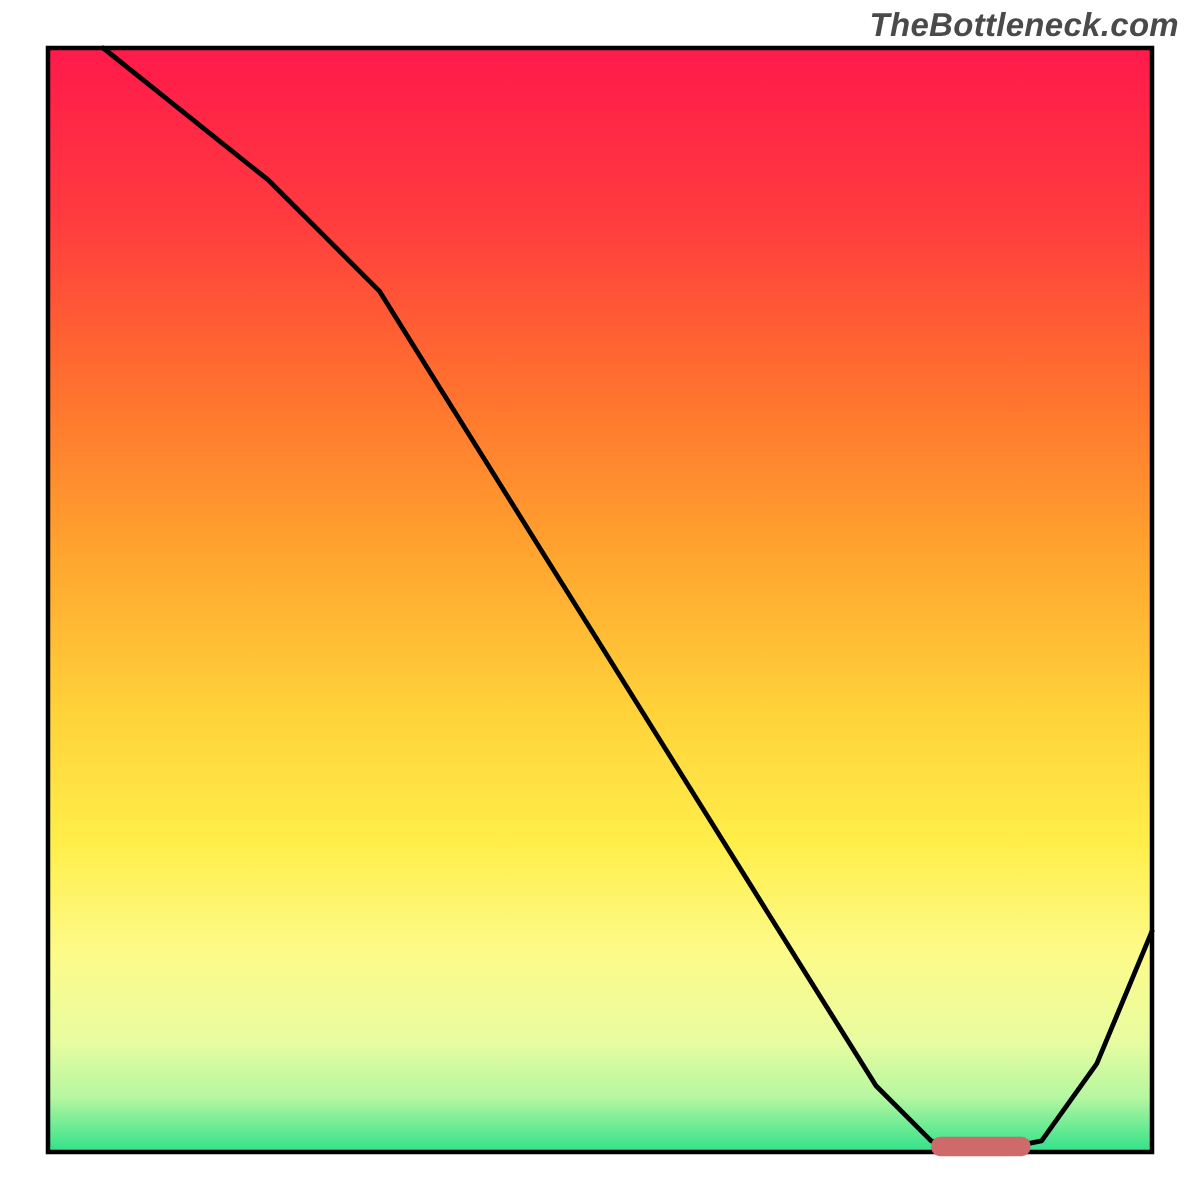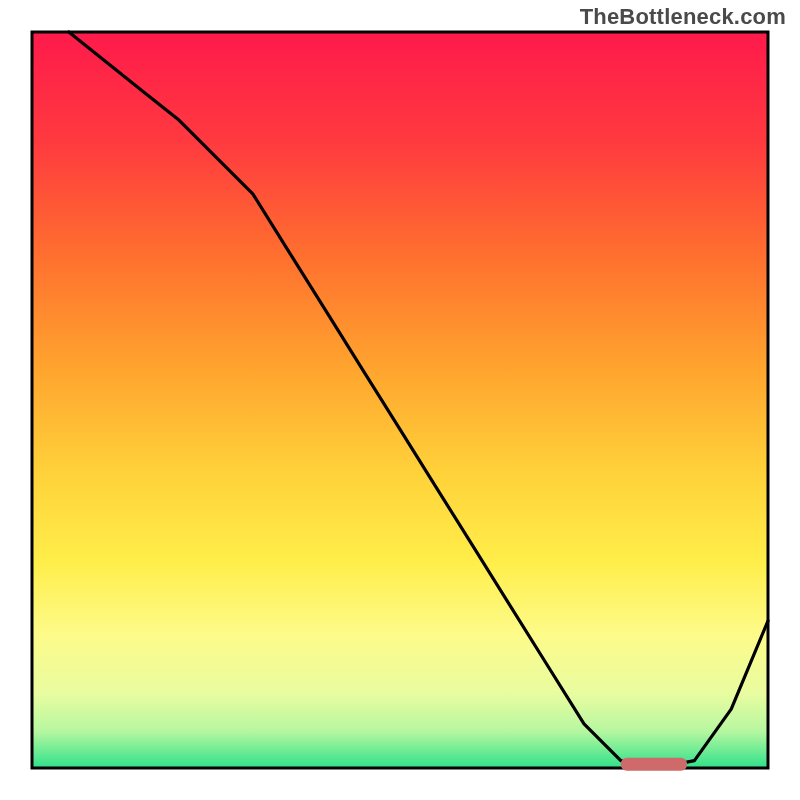--- a/index.html
+++ b/index.html
@@ -8,20 +8,21 @@
     width: 800px;
     height: 800px;
     overflow: hidden;
     background: #ffffff;
     font-family: Arial, Helvetica, sans-serif;
   }
   .container {
     position: relative;
     width: 800px;
     height: 796px;
+    font-style: italic;
   }
   .watermark {
     position: absolute;
     top: 4px;
     right: 14px;
     font-size: 22px;
     font-weight: 600;
     color: #4a4a4a;
     z-index: 10;
     letter-spacing: 0.2px;

